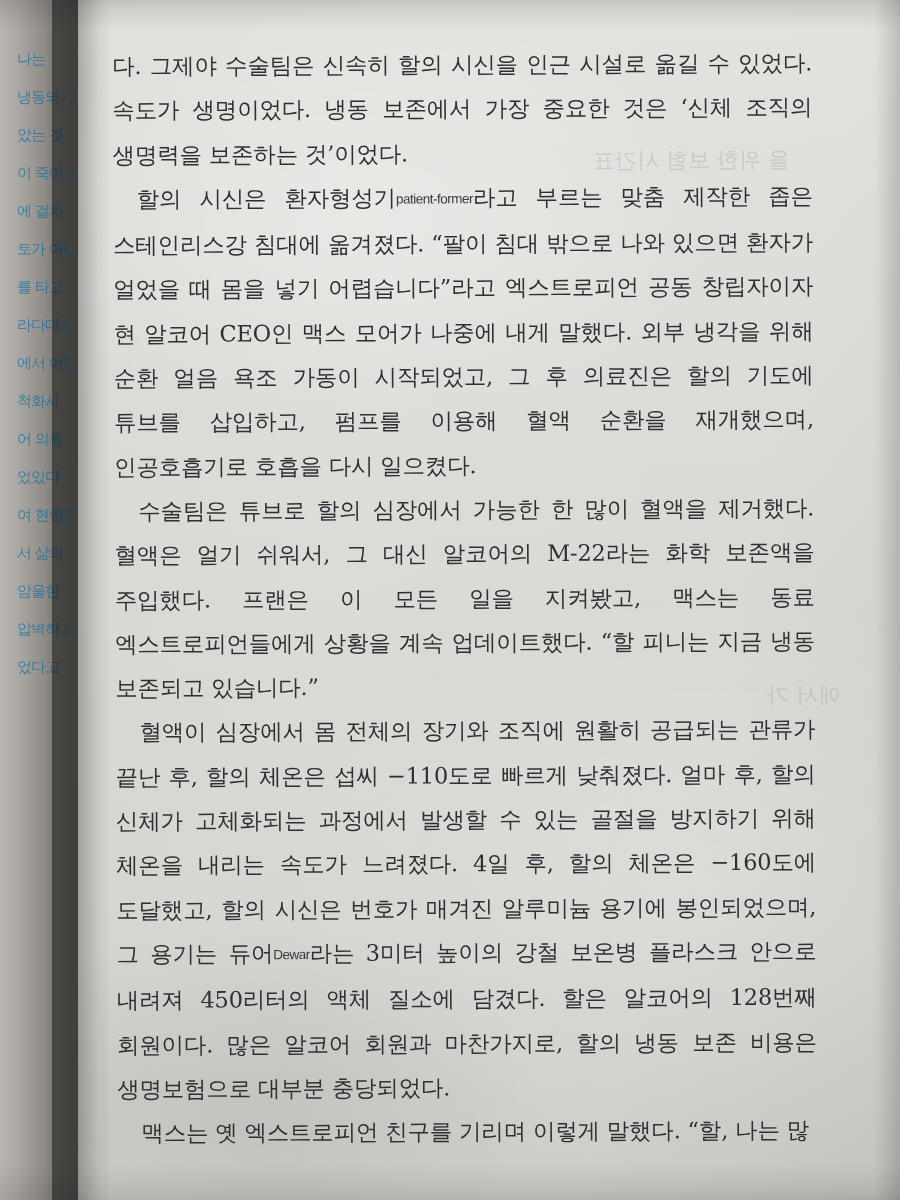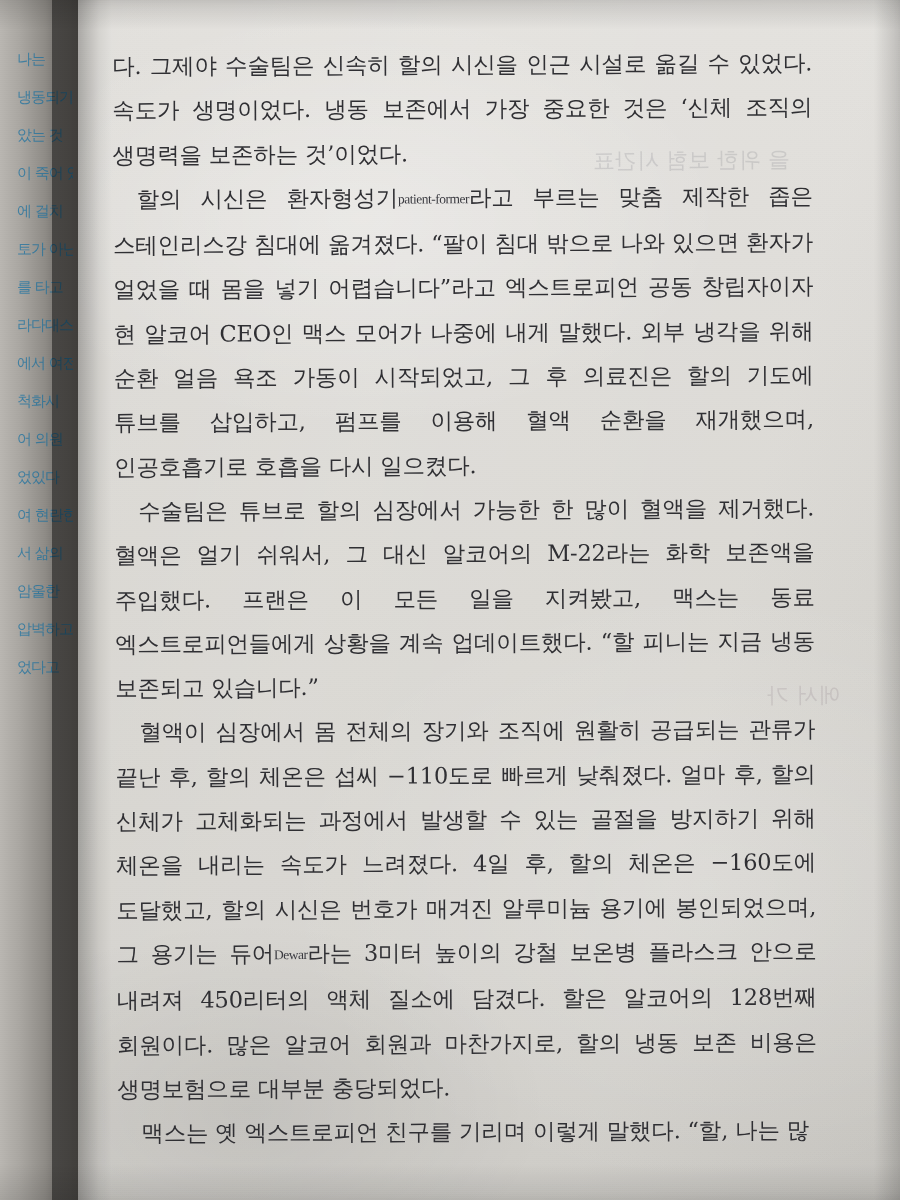--- a/index.html
+++ b/index.html
@@ -90,21 +90,21 @@
     text-align: justify;
     word-break: keep-all;
   }
   .column p {
     margin: 0;
   }
   .column p.indent {
     text-indent: 24px;
   }
   .ruby {
-    font-family: Liberation Serif, serif;
+    font-family: Liberation Sans, sans-serif;
     font-size: 13.5px;
     letter-spacing: -0.5px;
     color: #3a3a40;
     vertical-align: 2px;
   }
   
   .showthrough {
     position: absolute;
     left: 130px;
     top: 140px;

